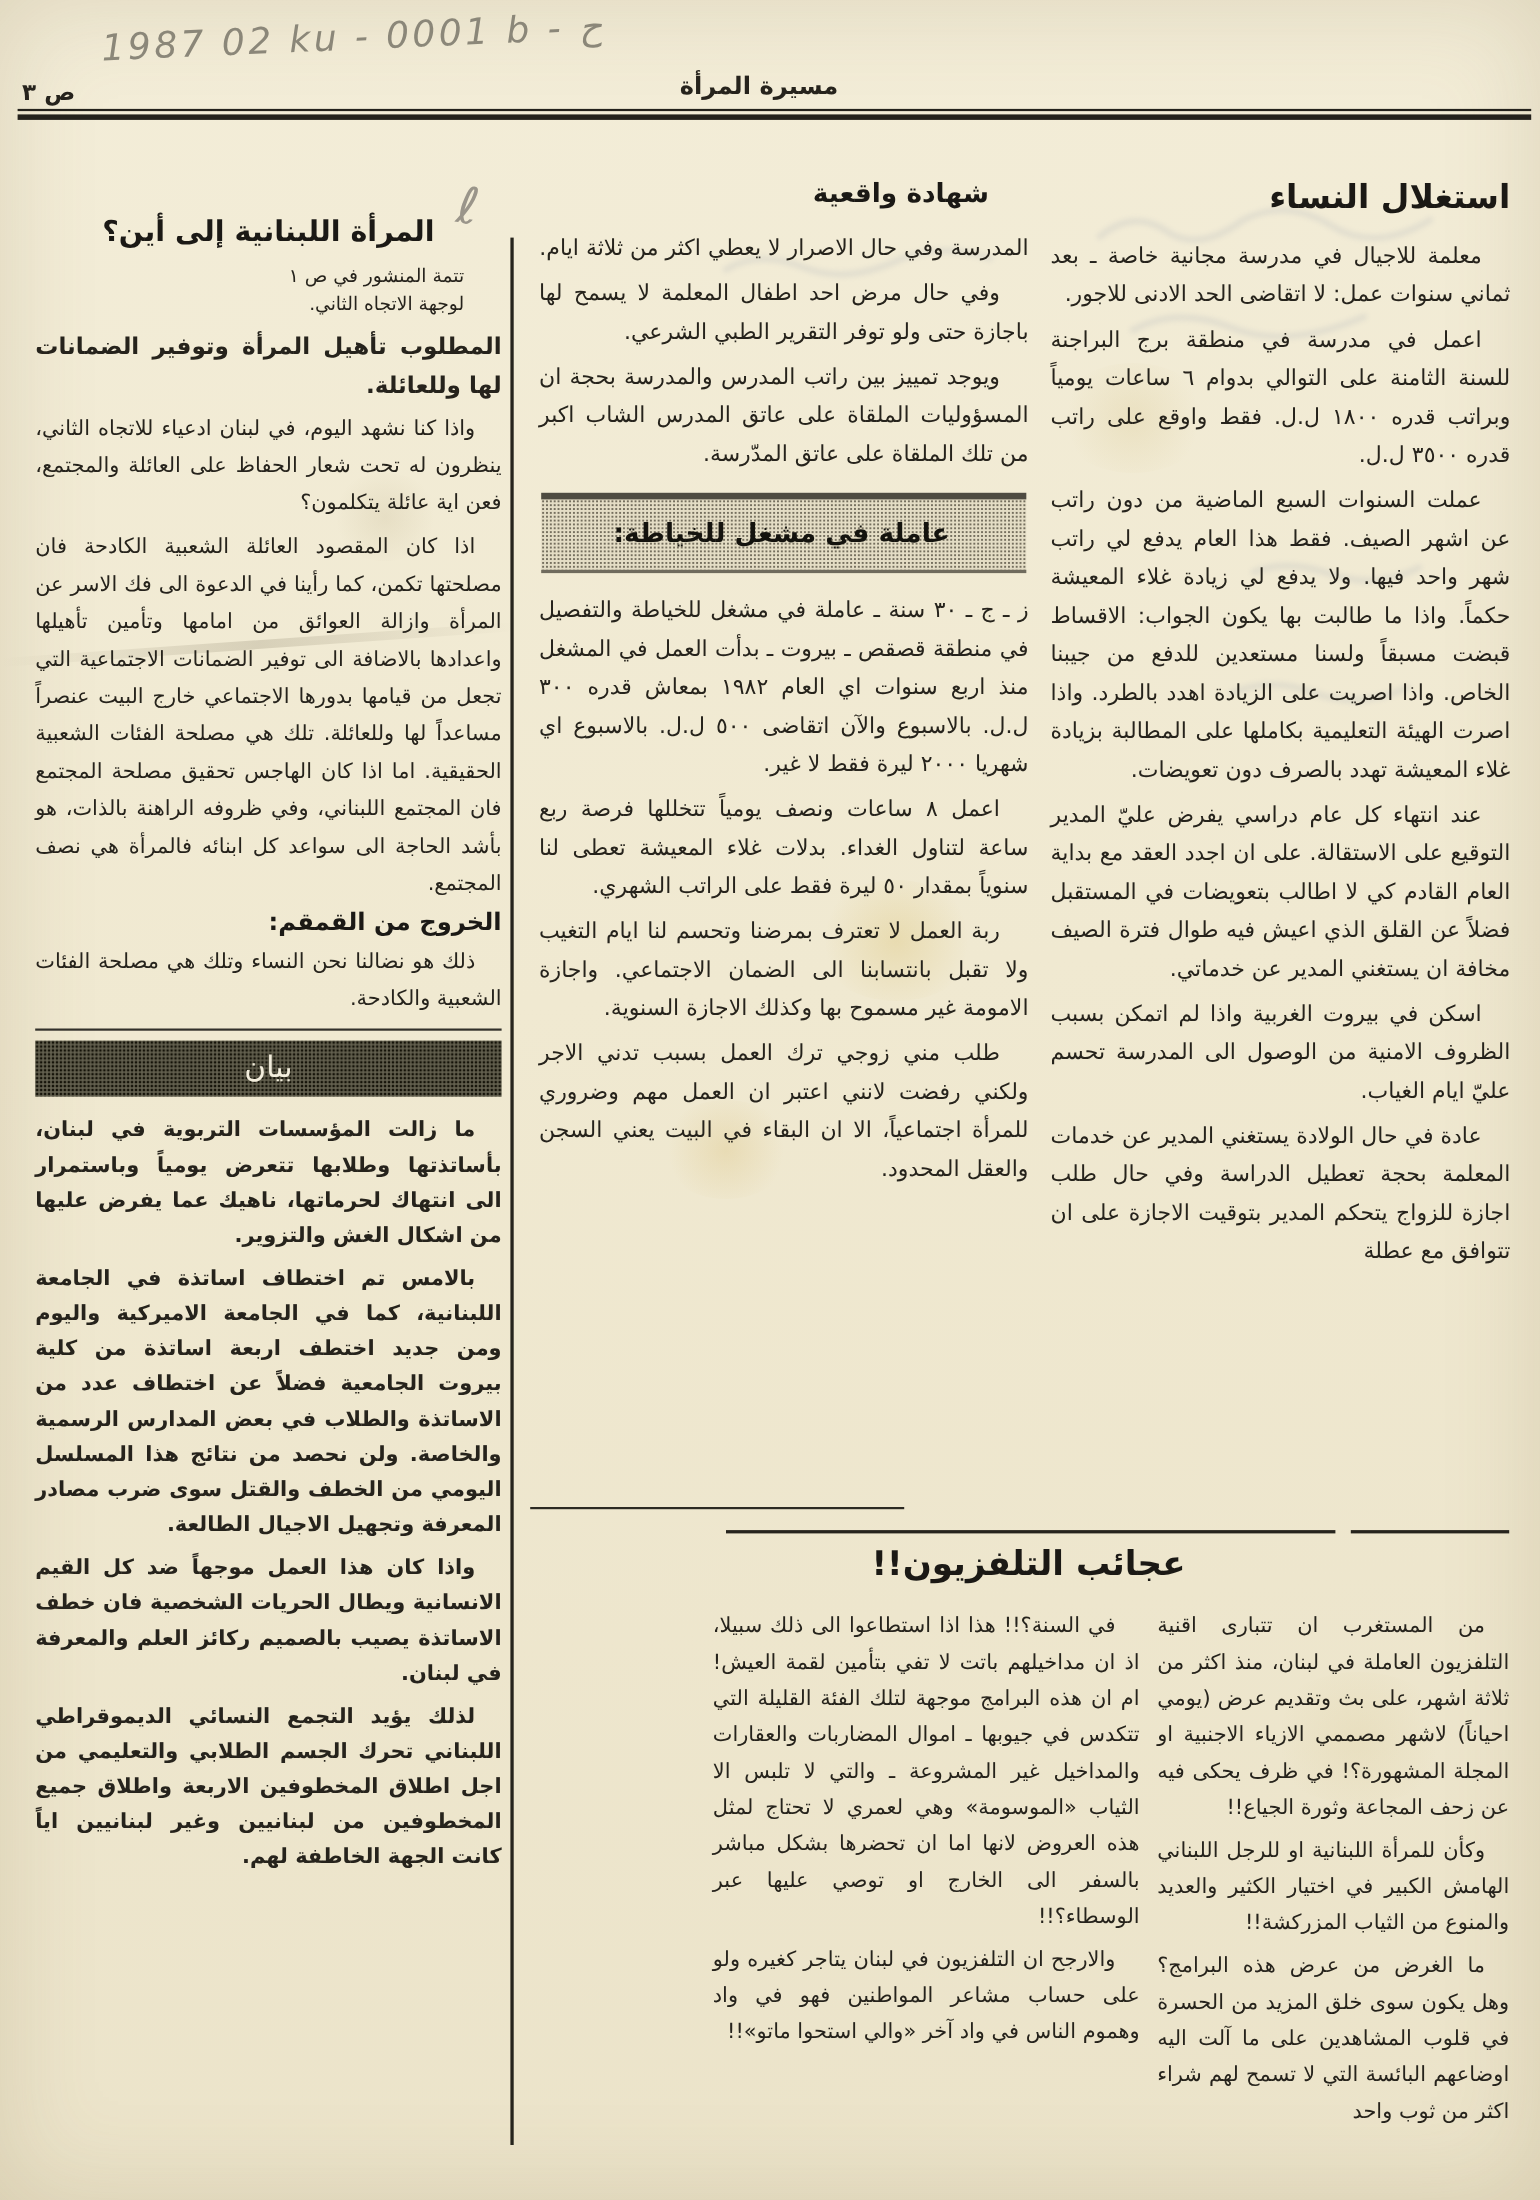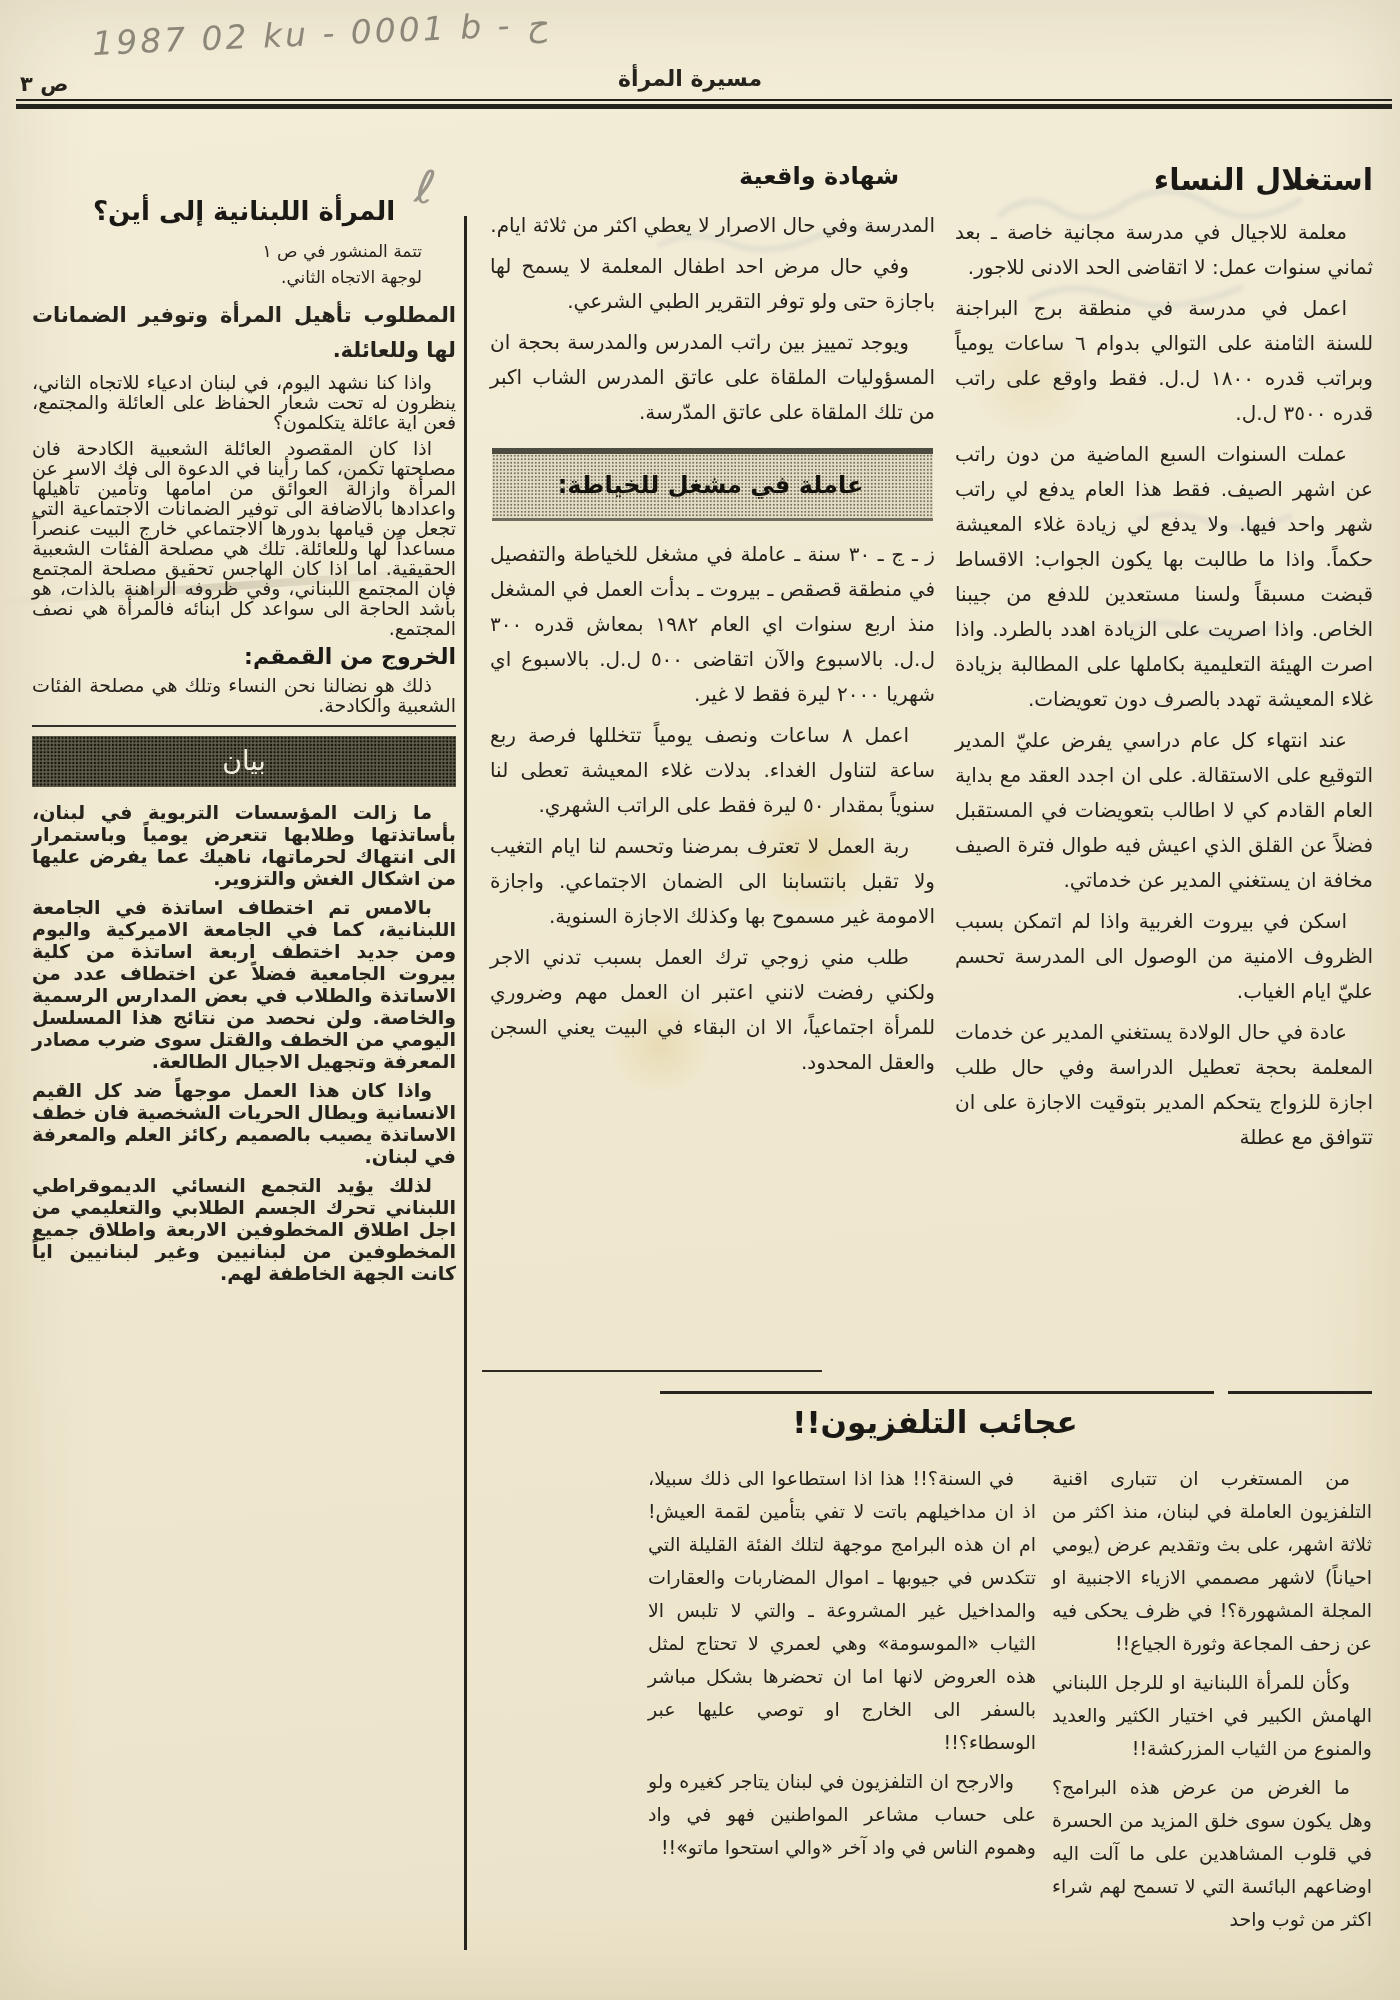--- a/index.html
+++ b/index.html
@@ -21,21 +21,21 @@
   .hrule.thin{top:99px;height:2px;}
   .hrule.thick{top:104px;height:5px;}
   
   .vrule{left:464px;top:216px;width:3px;height:1734px;background:#26241d;}
   .col{position:absolute;direction:rtl;}
   .col p{margin:0 0 6px 0;text-align:justify;text-align-last:right;}
   .right-col{left:955px;top:162px;width:418px;}
   .mid-col{left:490px;top:162px;width:445px;}
   .left-col{left:32px;top:196px;width:424px;}
   .right-col p,.mid-col p{font-size:20px;line-height:35px;text-indent:26px;}
-  .left-col p{font-size:19px;line-height:20px;text-indent:24px;}
+  .left-col p{font-size:19px;line-height:34px;text-indent:24px;}
   p.noindent{text-indent:0;}
   h1,h2,h3{margin:0;font-weight:bold;color:#1b1915;}
   .right-col h1{font-size:30px;margin:0 0 18px 0;text-align:right;}
   .mid-col h1{font-size:24px;margin:0 36px 18px 0;text-align:right;}
   .left-col h2{font-size:26px;text-align:center;margin:0 0 12px 0;}
   .note{font-size:17px;line-height:26px;text-align:right;margin-right:34px;}
   .lead{font-weight:bold;font-size:21px !important;line-height:35px !important;margin:8px 0 4px 0 !important;}
   .left-col h3{font-size:22px;text-align:right;margin:6px 0 6px 0;}
   
   .hlbox{
@@ -49,21 +49,21 @@
   .mid-end-rule{left:482px;top:1370px;width:340px;height:2px;background:#2c2a23;}
   
   .pre-banner-rule{height:2px;background:#32302a;margin:10px 0 9px 0;}
   .banner{
     margin:0 0 14px 0;padding:9px 0 11px 0;text-align:center;direction:rtl;
     font-weight:normal;font-size:27px;color:#f3eedd;
     background-color:#63604f;
     background-image:radial-gradient(circle,#151309 1.3px,transparent 1.45px);
     background-size:3.6px 3.6px;
   }
-  .left-col p.st{font-weight:bold;font-size:19px;line-height:22px;margin-bottom:7px;}
+  .left-col p.st{font-weight:bold;font-size:19px;line-height:32px;margin-bottom:7px;}
   
   .tv-rule{top:1391px;height:3px;background:#26241d;}
   .tv-rule.a{left:660px;width:554px;}
   .tv-rule.b{left:1228px;width:144px;}
   .tv-title{left:770px;top:1404px;width:330px;text-align:center;font-size:31px;
     font-weight:bold;direction:rtl;}
   .tv-right{left:1052px;top:1462px;width:320px;}
   .tv-left{left:648px;top:1462px;width:388px;}
   .tv-right p,.tv-left p{font-size:19px;line-height:33px;text-indent:22px;}
   

